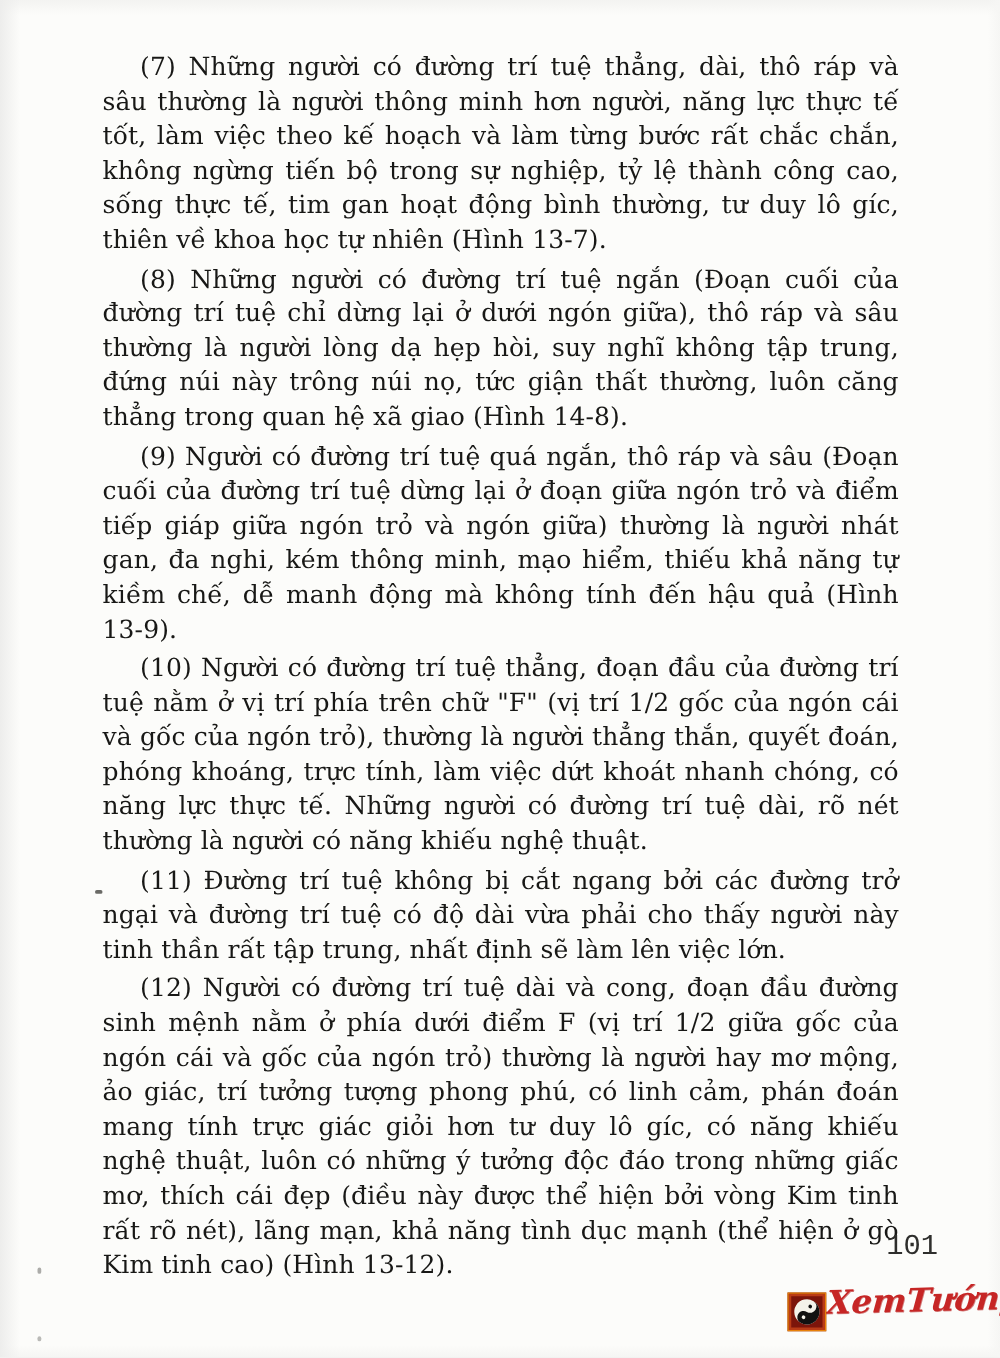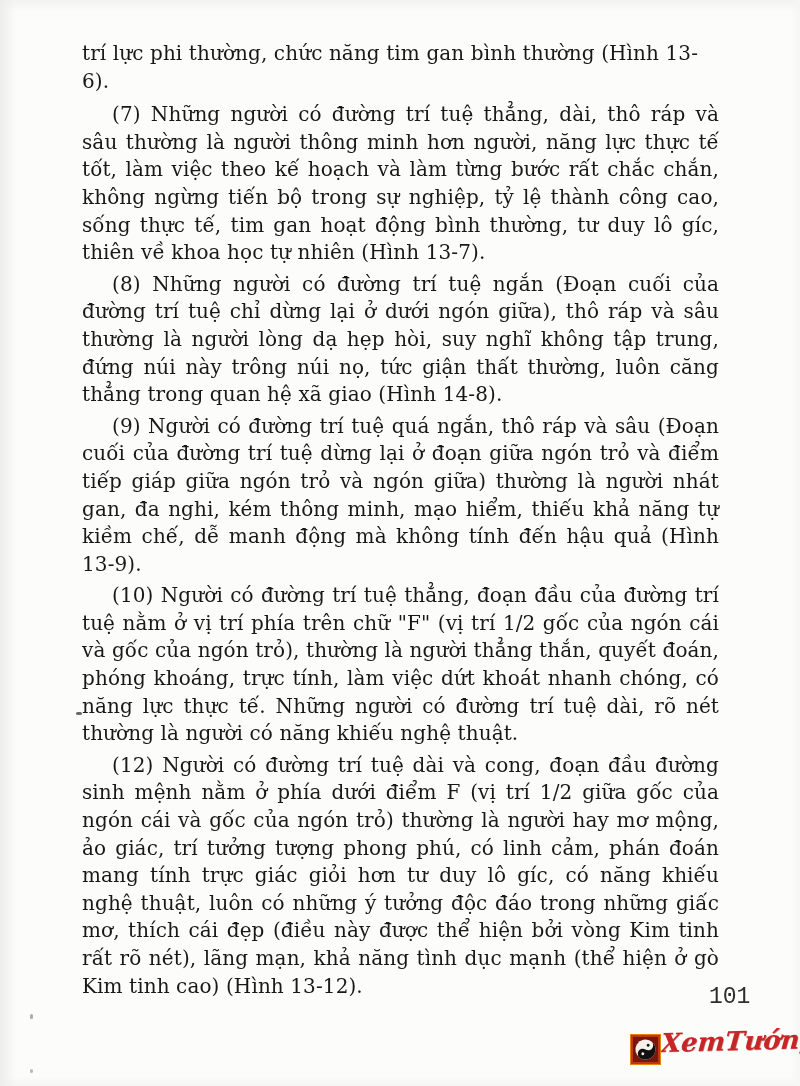--- a/index.html
+++ b/index.html
@@ -61,25 +61,25 @@
     white-space:nowrap;
     text-shadow:0.6px 0.6px 0 rgba(170,10,10,.55);
   }
 </style>
 </head>
 <body>
 
 <div class="page">
 
   <div class="textblock">
-    <p class="cont-line">trí lực phi thường, chức năng tim gan bình thường (Hình 13-6).</p>
     <p class="para">(7) Những người có đường trí tuệ thẳng, dài, thô ráp và sâu thường là người thông minh hơn người, năng lực thực tế tốt, làm việc theo kế hoạch và làm từng bước rất chắc chắn, không ngừng tiến bộ trong sự nghiệp, tỷ lệ thành công cao, sống thực tế, tim gan hoạt động bình thường, tư duy lô gíc, thiên về khoa học tự nhiên (Hình 13-7).</p>
     <p class="para">(8) Những người có đường trí tuệ ngắn (Đoạn cuối của đường trí tuệ chỉ dừng lại ở dưới ngón giữa), thô ráp và sâu thường là người lòng dạ hẹp hòi, suy nghĩ không tập trung, đứng núi này trông núi nọ, tức giận thất thường, luôn căng thẳng trong quan hệ xã giao (Hình 14-8).</p>
     <p class="para">(9) Người có đường trí tuệ quá ngắn, thô ráp và sâu (Đoạn cuối của đường trí tuệ dừng lại ở đoạn giữa ngón trỏ và điểm tiếp giáp giữa ngón trỏ và ngón giữa) thường là người nhát gan, đa nghi, kém thông minh, mạo hiểm, thiếu khả năng tự kiềm chế, dễ manh động mà không tính đến hậu quả (Hình 13-9).</p>
     <p class="para">(10) Người có đường trí tuệ thẳng, đoạn đầu của đường trí tuệ nằm ở vị trí phía trên chữ "F" (vị trí 1/2 gốc của ngón cái và gốc của ngón trỏ), thường là người thẳng thắn, quyết đoán, phóng khoáng, trực tính, làm việc dứt khoát nhanh chóng, có năng lực thực tế. Những người có đường trí tuệ dài, rõ nét thường là người có năng khiếu nghệ thuật.</p>
+    <p class="para">(11) Đường trí tuệ không bị cắt ngang bởi các đường trở ngại và đường trí tuệ có độ dài vừa phải cho thấy người này tinh thần rất tập trung, nhất định sẽ làm lên việc lớn.</p>
     <p class="para">(12) Người có đường trí tuệ dài và cong, đoạn đầu đường sinh mệnh nằm ở phía dưới điểm F (vị trí 1/2 giữa gốc của ngón cái và gốc của ngón trỏ) thường là người hay mơ mộng, ảo giác, trí tưởng tượng phong phú, có linh cảm, phán đoán mang tính trực giác giỏi hơn tư duy lô gíc, có năng khiếu nghệ thuật, luôn có những ý tưởng độc đáo trong những giấc mơ, thích cái đẹp (điều này được thể hiện bởi vòng Kim tinh rất rõ nét), lãng mạn, khả năng tình dục mạnh (thể hiện ở gò Kim tinh cao) (Hình 13-12).</p>
 
   </div>
 
   <div class="speck speck-a"></div>
   <div class="speck speck-b"></div>
   <div class="speck speck-c"></div>
 
   <div class="page-number">101</div>
 

